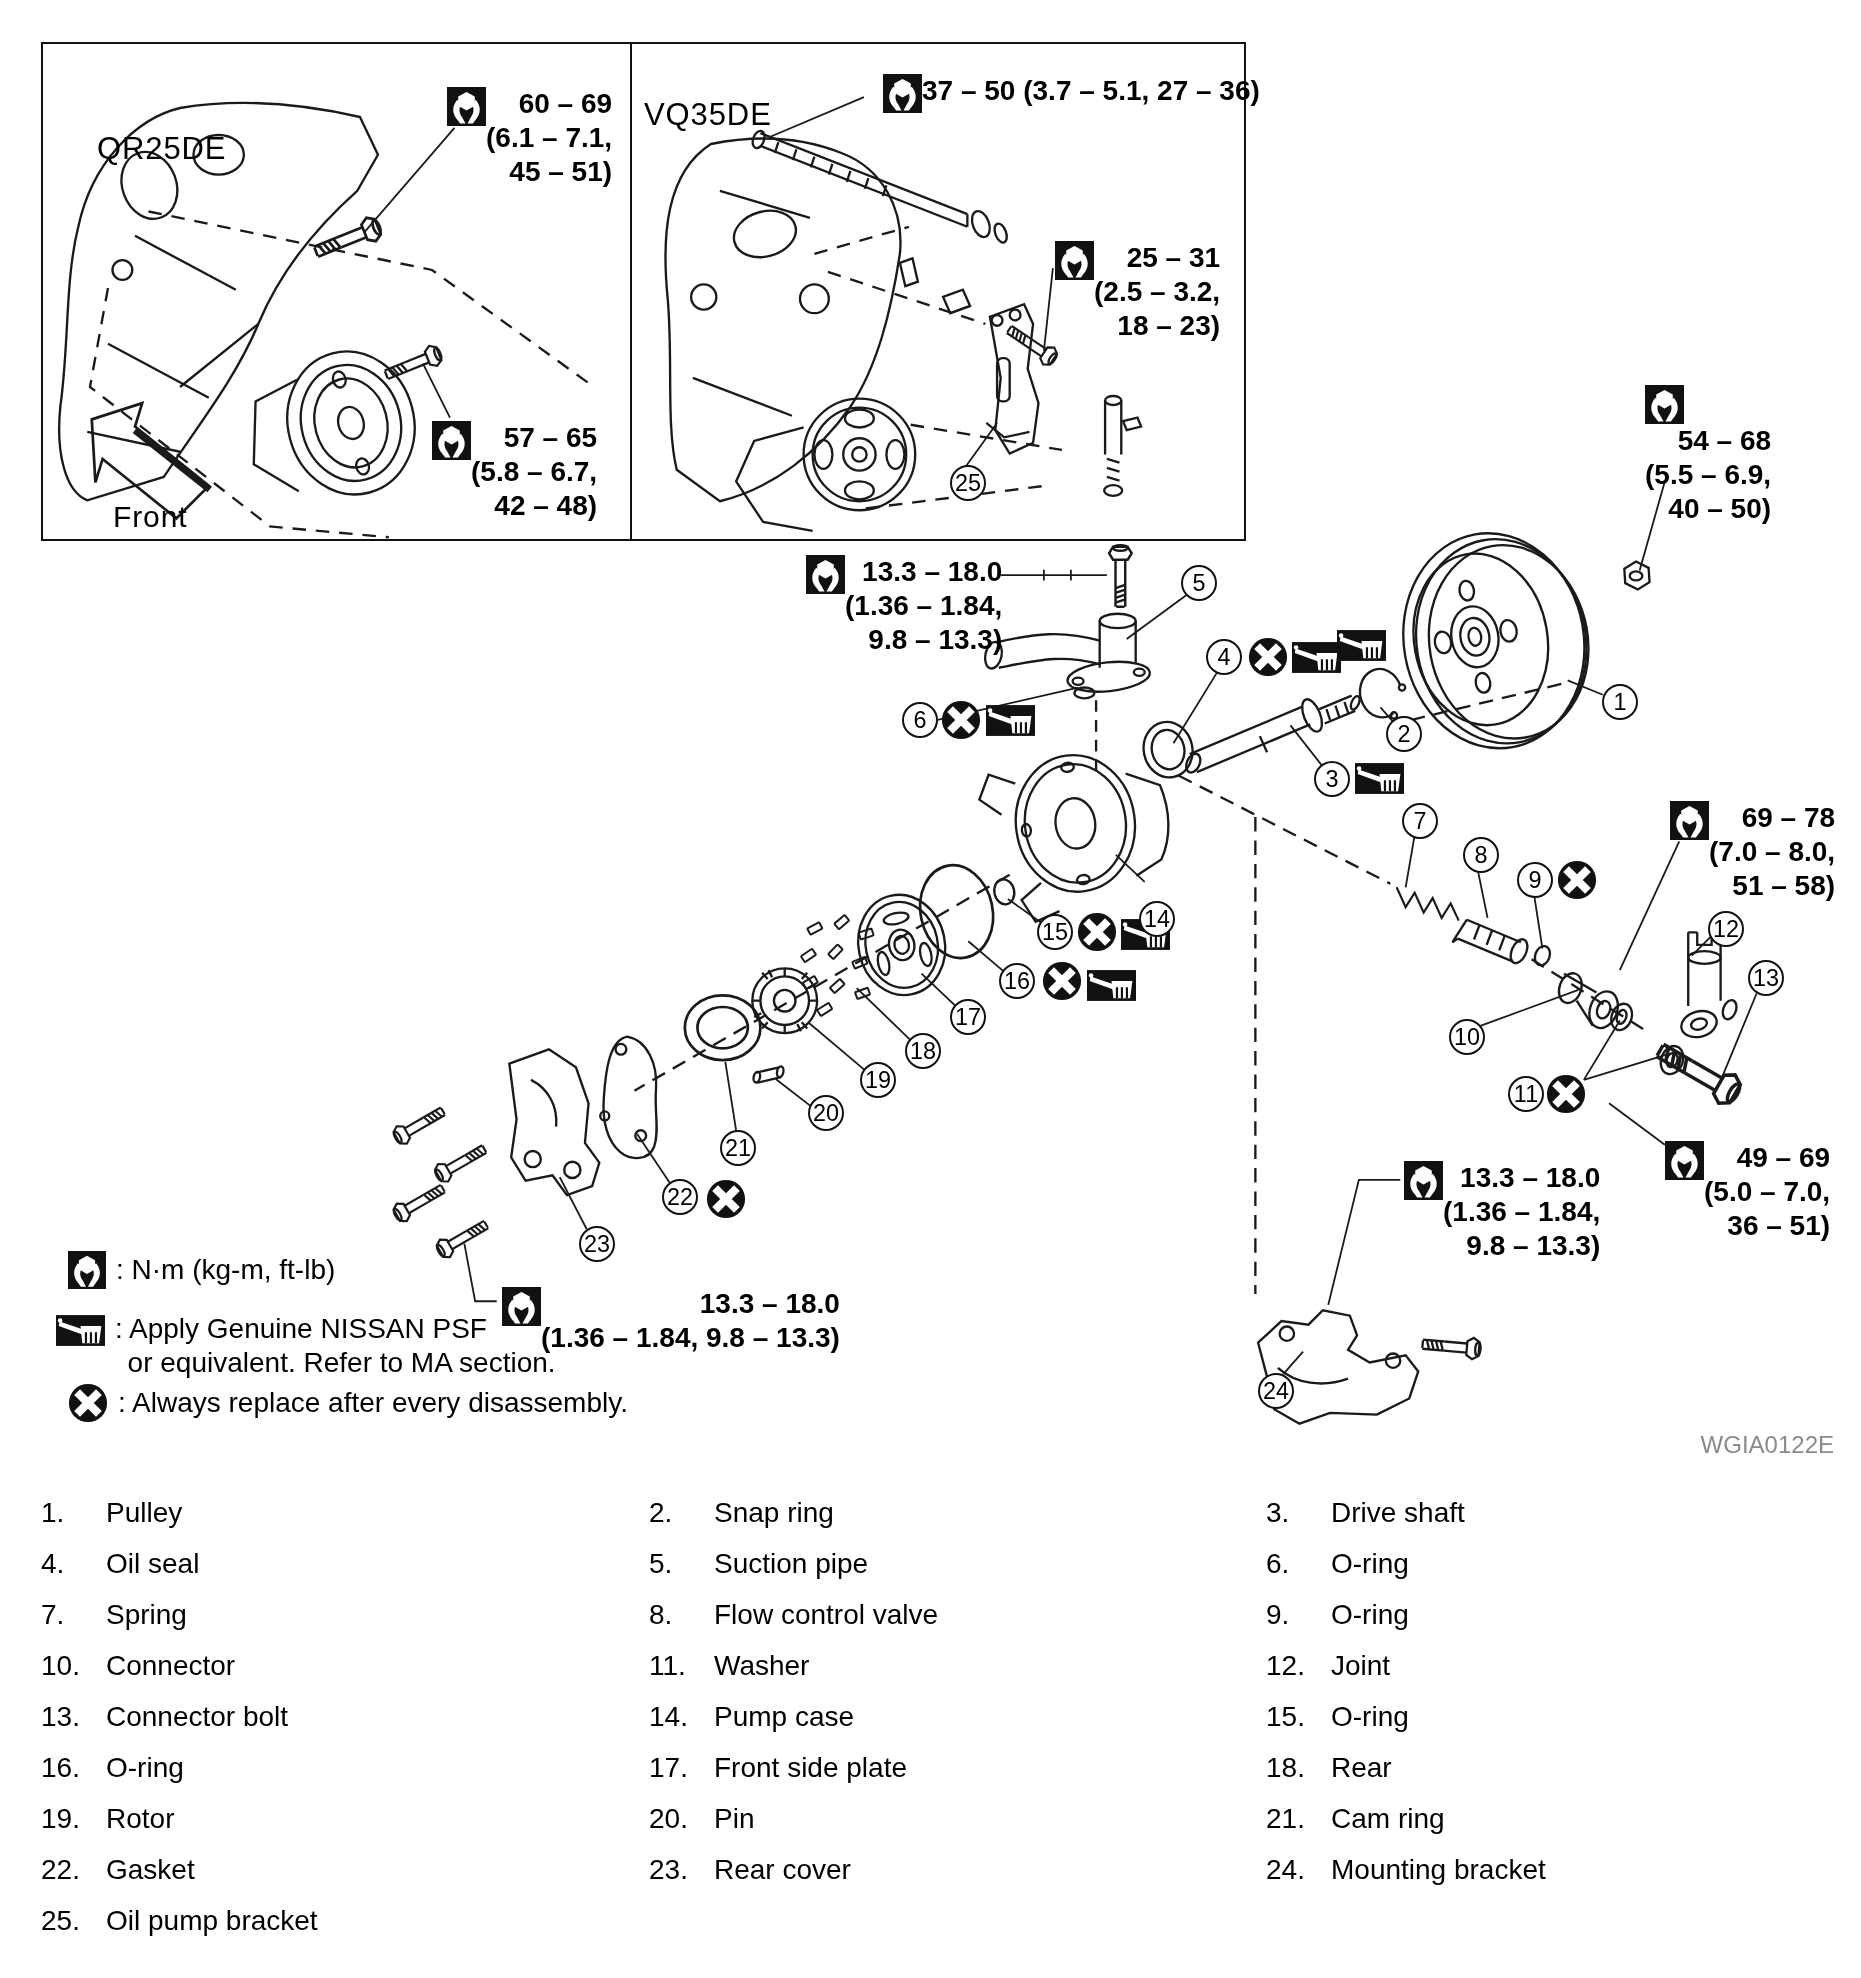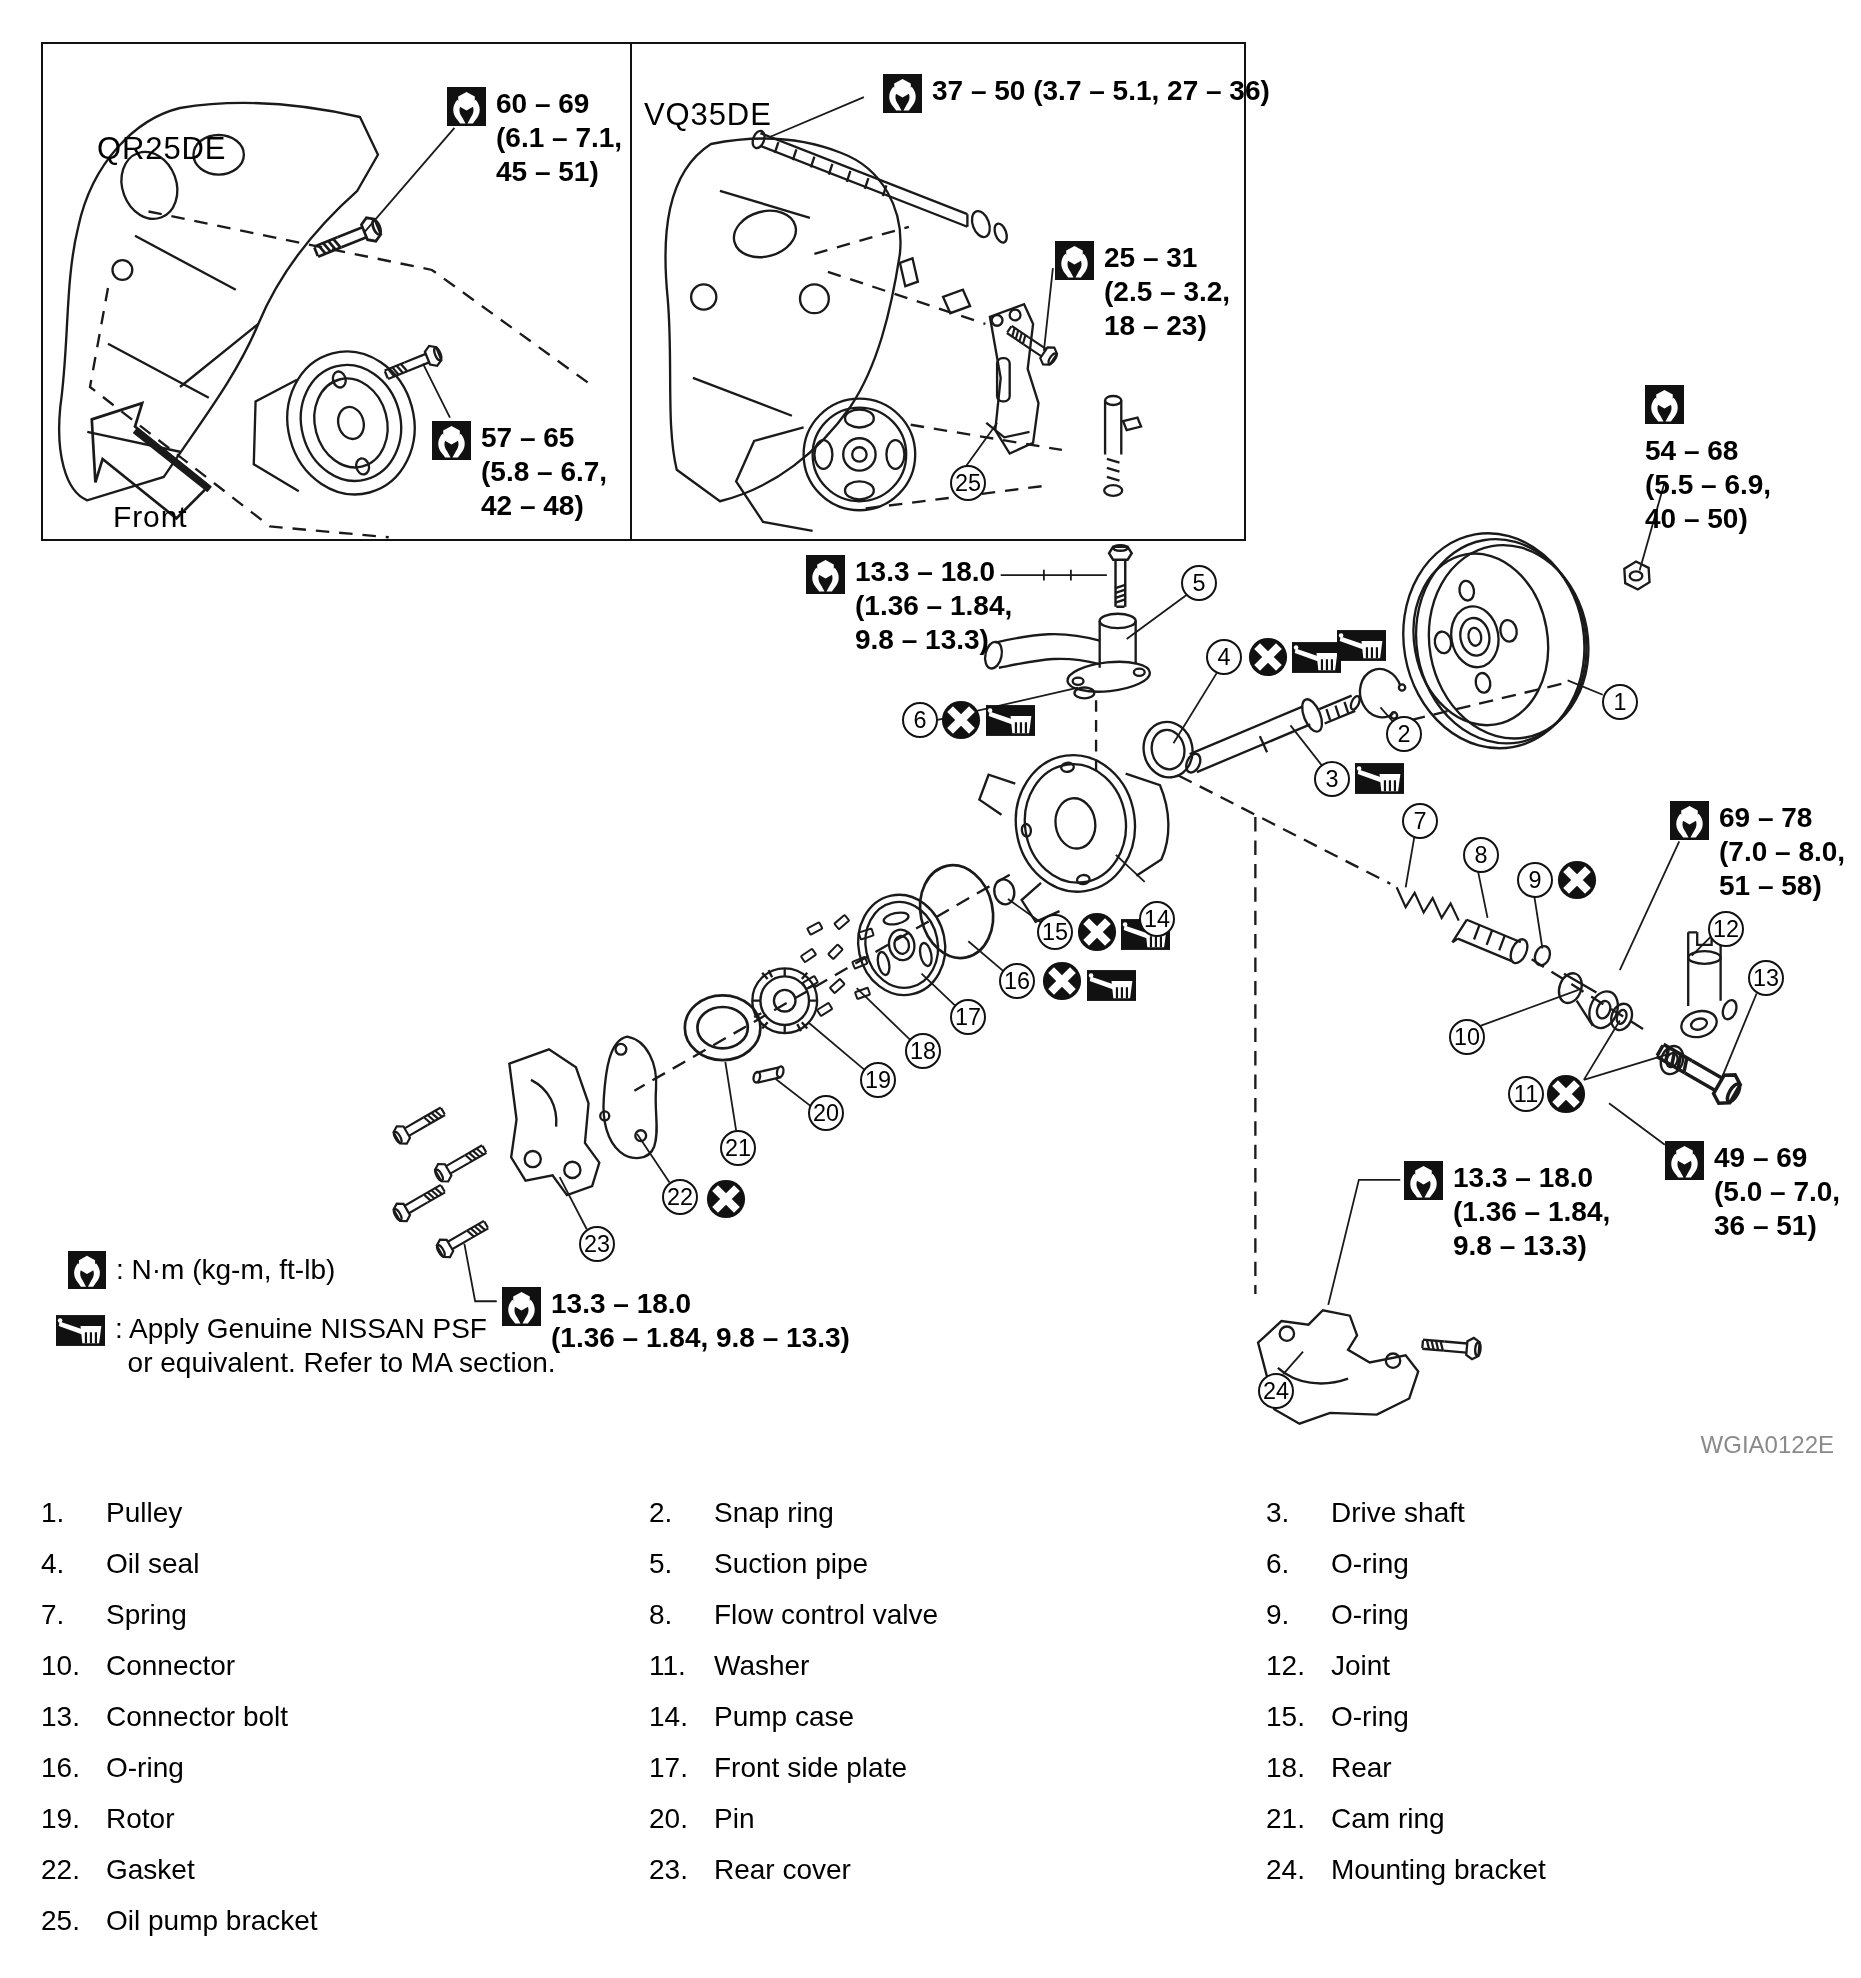--- a/index.html
+++ b/index.html
@@ -1,21 +1,21 @@
 <!DOCTYPE html>
 <html style="font-size:14.4px"><head>
 <meta charset="utf-8">
 <style>
   html,body{margin:0;padding:0;background:#fff;}
   .page{position:relative;width:1861px;height:1978px;background:#fff;overflow:hidden;
         font-family:"Liberation Sans", sans-serif;color:#000;}
   .art{position:absolute;left:0;top:0;}
   .box{position:absolute;border:2.7px solid #111;}
   .lbl{position:absolute;font-size:31px;letter-spacing:0.9px;}
-  .tq{position:absolute;display:flex;gap:10px;align-items:flex-start;}
+  .tq{position:absolute;display:flex;align-items:flex-start;text-align:right;}
   .tq .ticon{flex:0 0 auto;}
   .tq .lines{font-size:28px;font-weight:bold;line-height:34px;white-space:nowrap;}
   .legend-row{position:absolute;display:flex;gap:10px;align-items:flex-start;}
   .legend-row .ltxt{font-size:28px;line-height:34px;white-space:nowrap;}
   .co{position:absolute;width:36px;height:36px;border:2.7px solid #111;border-radius:50%;
       box-sizing:border-box;display:flex;align-items:center;justify-content:center;
       font-size:23.4px;background:#fff;}
   .figcode{position:absolute;font-size:24px;color:#8a8a8a;}
   .parts{position:absolute;left:41px;top:1487px;width:1791px;display:grid;
          grid-template-columns:608px 617px 1fr;grid-auto-rows:51px;}
@@ -536,20 +536,26 @@
 </div>
 <div class="legend-row" style="left:56px;top:1312px;">
   <svg width="49" height="31" style="margin-top:2.7px;" viewBox="0 0 54 34">
         <use href="#sym-psf"></use>
       </svg>
   <div class="ltxt">
     <div>: Apply Genuine NISSAN PSF</div>
     <div style="padding-left:12.6px;">or equivalent. Refer to MA section.</div>
   </div>
 </div>
+<div class="legend-row" style="left:68px;top:1383px;">
+  <svg width="40" height="40" viewBox="0 0 44 44">
+        <use href="#sym-x"></use>
+      </svg>
+  <div class="ltxt" style="line-height:40px;">: Always replace after every disassembly.</div>
+</div>
 
 <div class="figcode" style="right:27px;top:1431px;">WGIA0122E</div>
 
 <div class="parts">
   <div class="part">
         <span class="pn">1.</span>
         <span>Pulley</span>
       </div>
   <div class="part">
         <span class="pn">2.</span>

